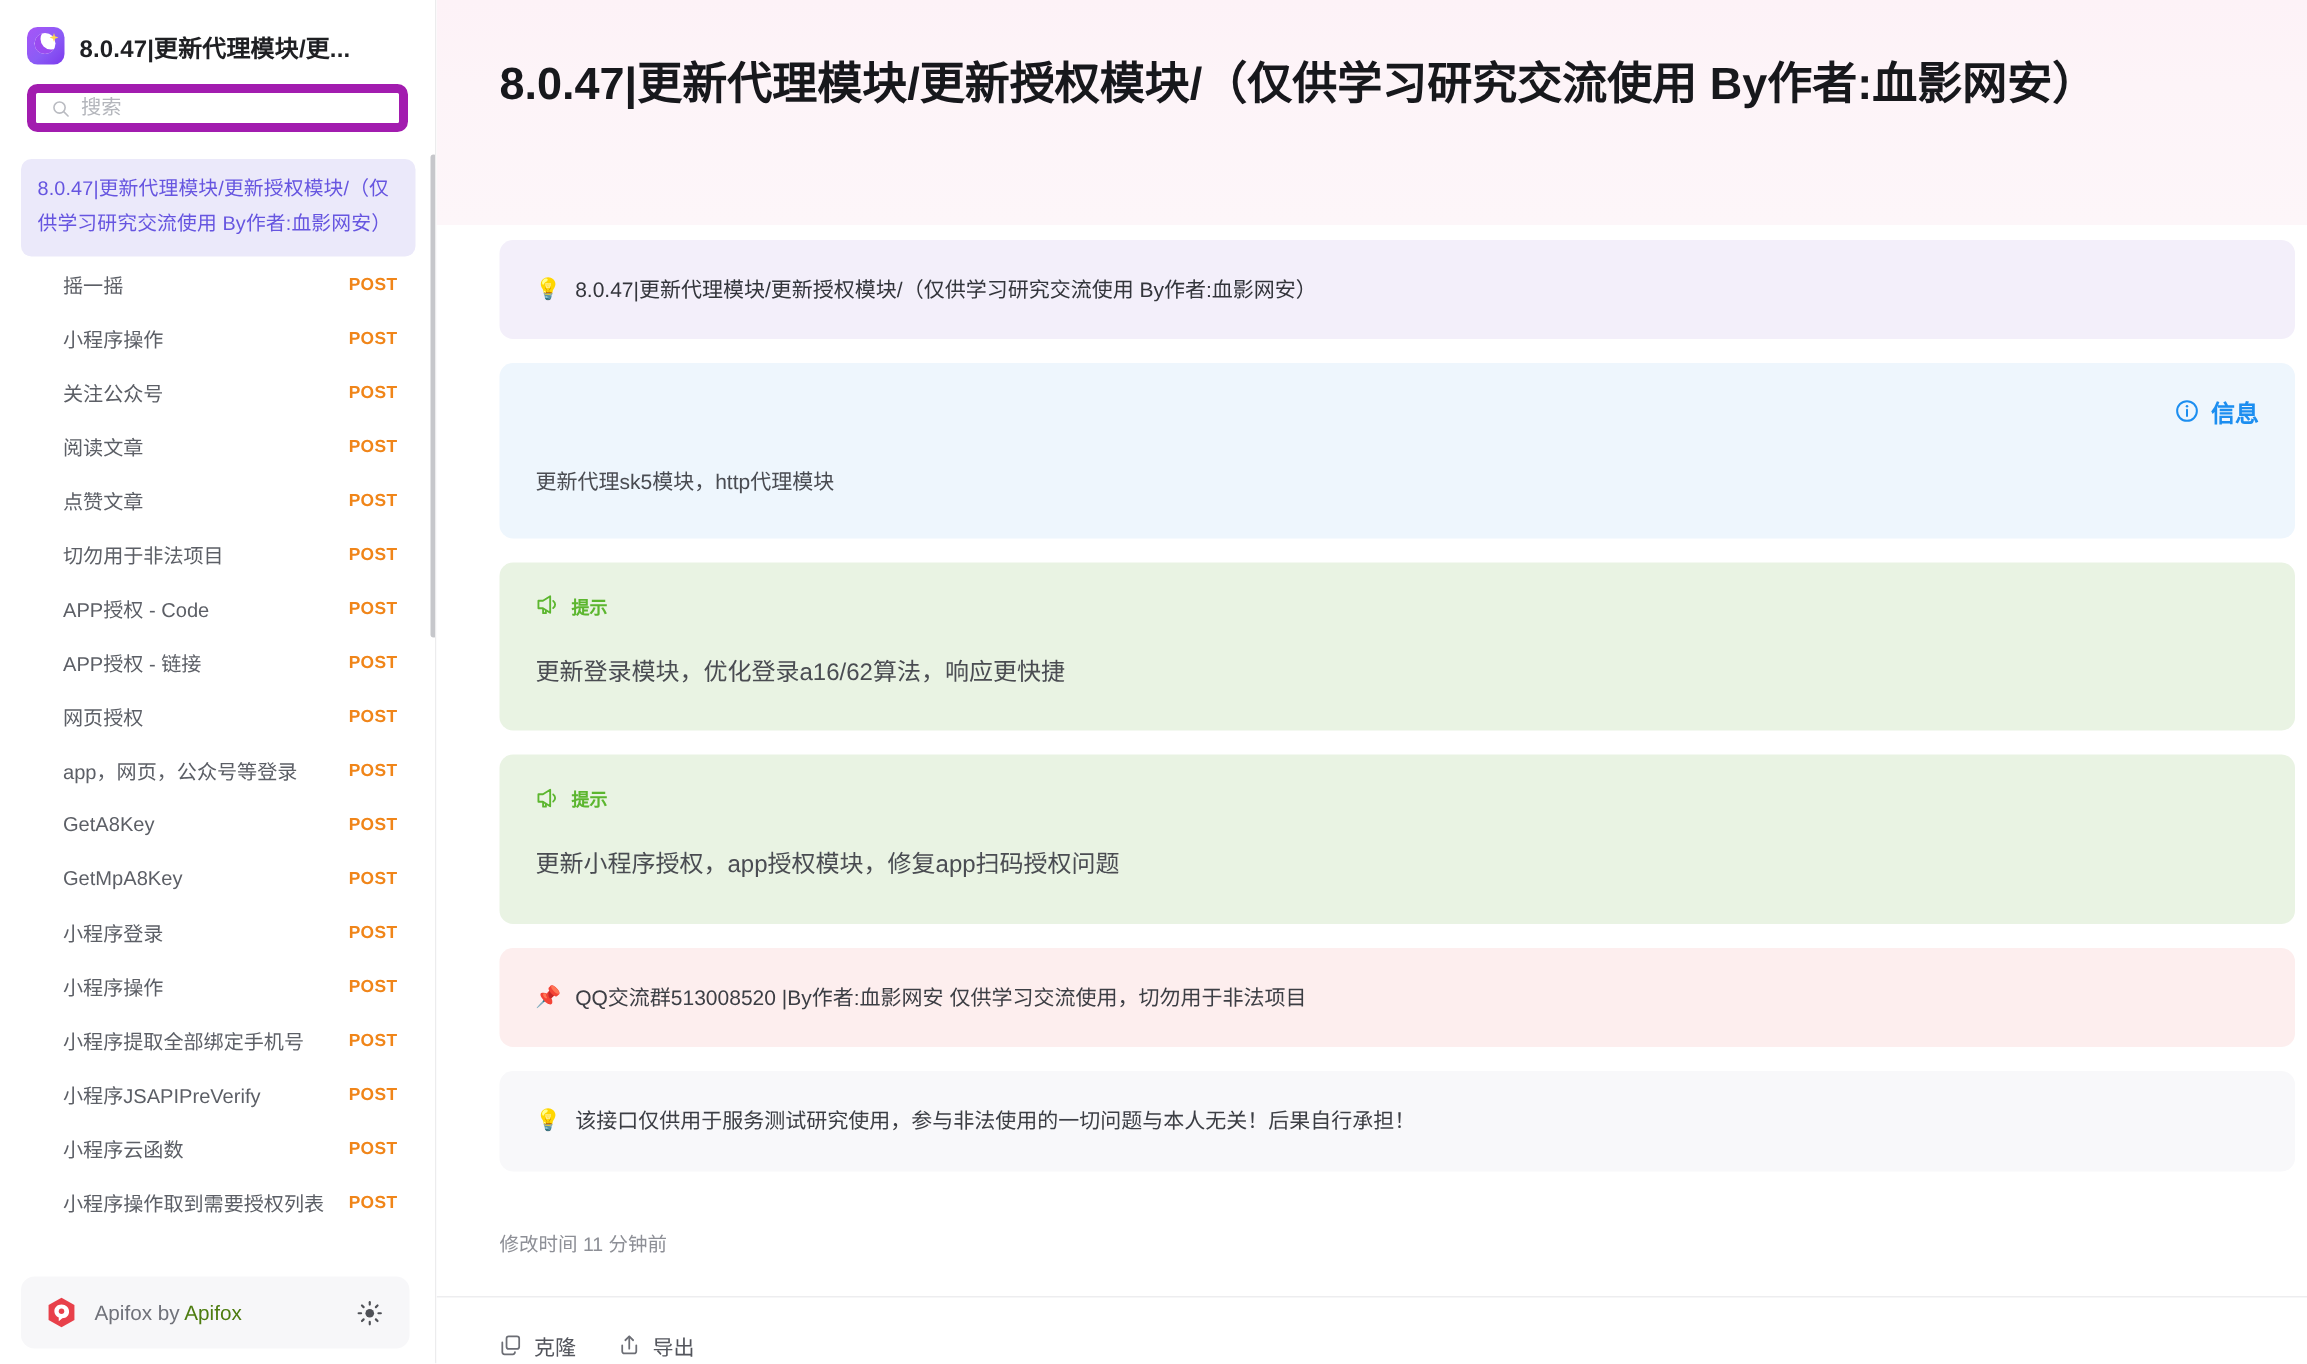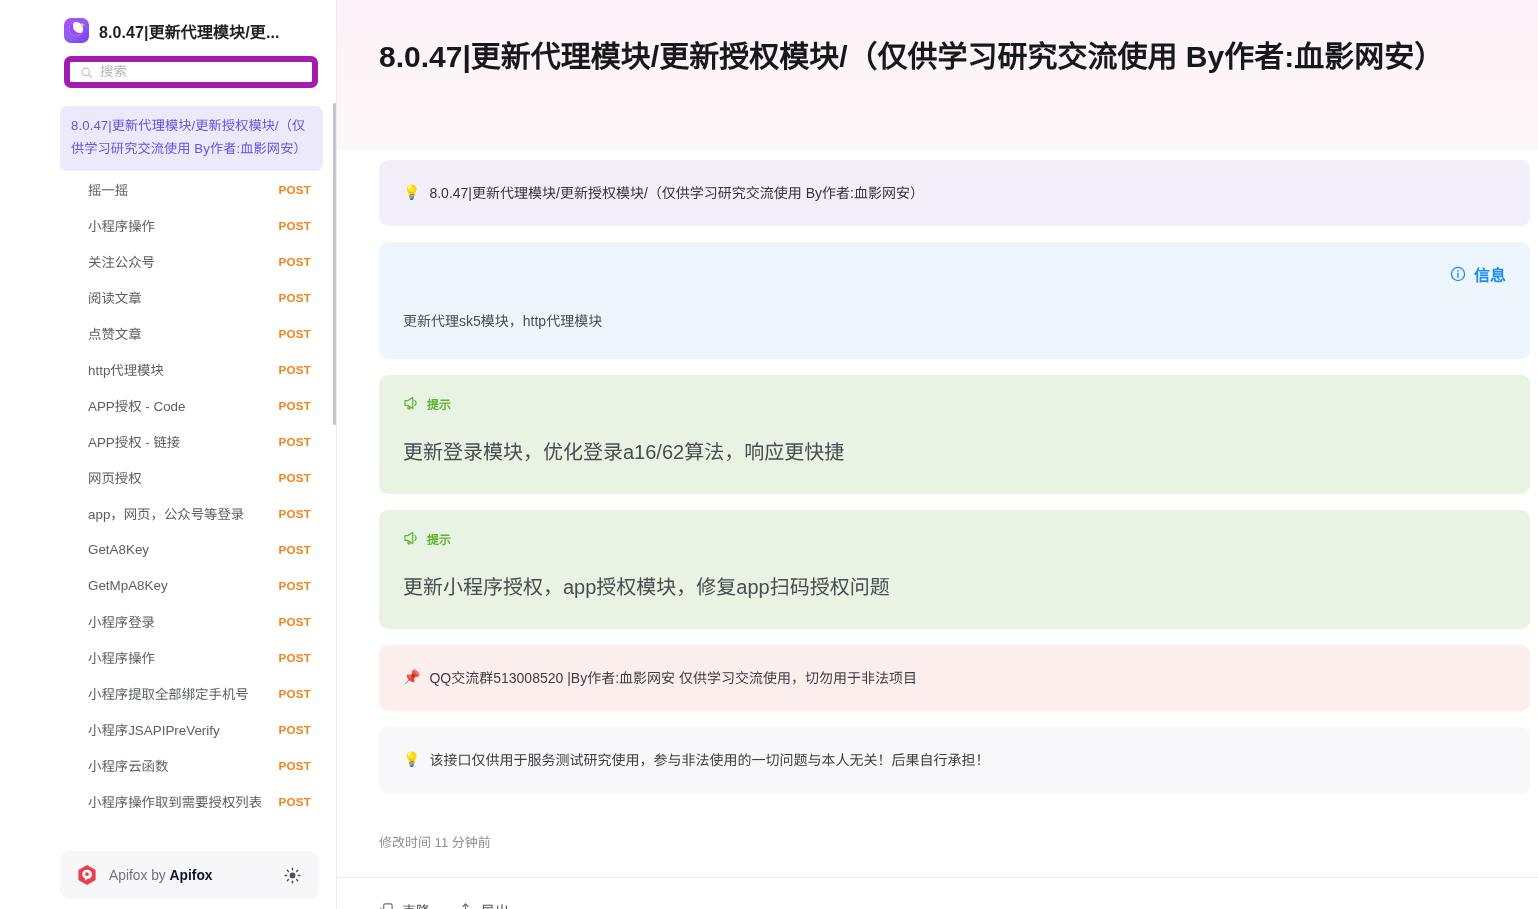--- a/index.html
+++ b/index.html
@@ -19,21 +19,20 @@
 
   
   .sidebar {
     width: 291px;
     height: 909px;
     background: #ffffff;
     border-right: 1px solid #ececed;
     position: relative;
     flex: 0 0 291px;
     overflow: hidden;
-    margin-left: 46px;
   }
   .sb-header {
     display: flex;
     align-items: center;
     gap: 10px;
     padding: 17px 16px 9px 18px;
     height: 53px;
   }
   .sb-logo {
     width: 25px; height: 25px;
@@ -164,21 +163,21 @@
     align-items: center;
     padding: 0 18px 0 16px;
     gap: 11px;
   }
   .apifox-mark { width: 22px; height: 22px; flex: 0 0 22px; display:block; }
   .pb-text {
     font-size: 13.8px;
     color: #70727a;
     flex: 1;
   }
-  .pb-text b { color: #0f172a; font-weight: 700; }
+  .pb-text b { color: #4d7c0f; font-weight: 400; }
   .theme-toggle { width: 17px; height: 17px; flex: 0 0 17px; cursor: pointer; display:block;}
 
   
   .main {
     flex: 1;
     height: 909px;
     position: relative;
     overflow: hidden;
     background: #ffffff;
   }
@@ -234,21 +233,21 @@
 
   .c-tip {
     background: #e9f3e3;
     padding: 20px 24px 26px 24px;
   }
   .c-tip .c-hd {
     display: flex; align-items: center; gap: 8px;
     color: #5cb62f; font-weight: 700; font-size: 12px;
     margin-bottom: 24px;
   }
-  .c-tip .c-body { font-size: 20px; color: #4a4c52; line-height: 1.6; }
+  .c-tip .c-body { font-size: 16px; color: #4a4c52; line-height: 1.6; }
 
   .c-warn {
     background: #fdeeee;
     padding: 22px 24px;
     font-size: 14px;
     color: #3c3e44;
     line-height: 1.6;
     display: flex; align-items: flex-start; gap: 9px;
   }
   .c-note {
@@ -329,21 +328,21 @@
           </div>
           <div class="api-item">
             <span class="api-name">阅读文章</span>
             <span class="api-method">POST</span>
           </div>
           <div class="api-item">
             <span class="api-name">点赞文章</span>
             <span class="api-method">POST</span>
           </div>
           <div class="api-item">
-            <span class="api-name">http代理模块</span>
+            <span class="api-name">切勿用于非法项目</span>
             <span class="api-method">POST</span>
           </div>
           <div class="api-item">
             <span class="api-name">APP授权 - Code</span>
             <span class="api-method">POST</span>
           </div>
           <div class="api-item">
             <span class="api-name">APP授权 - 链接</span>
             <span class="api-method">POST</span>
           </div>

